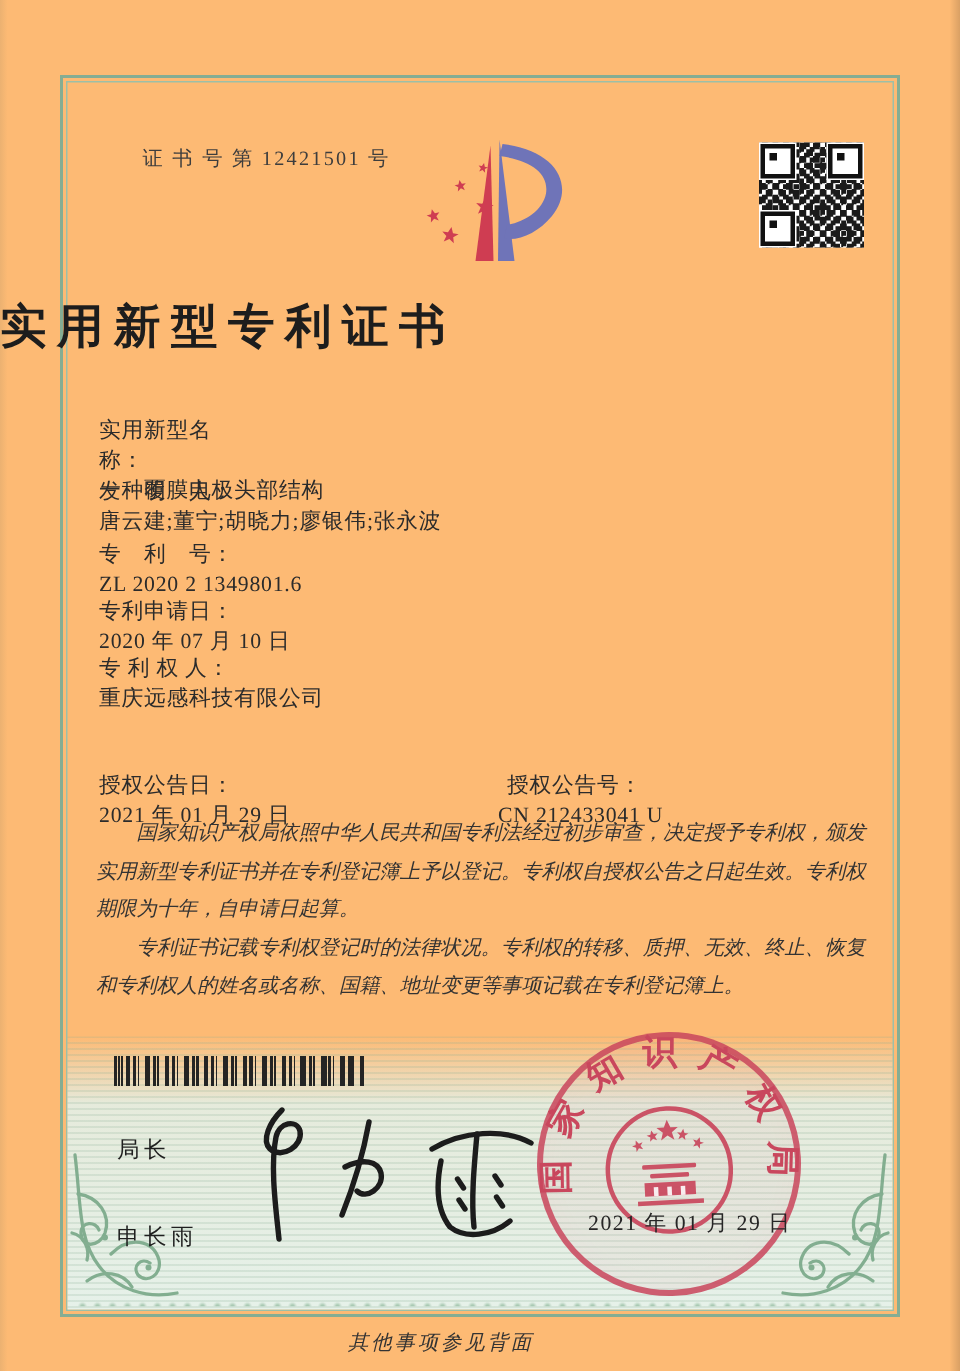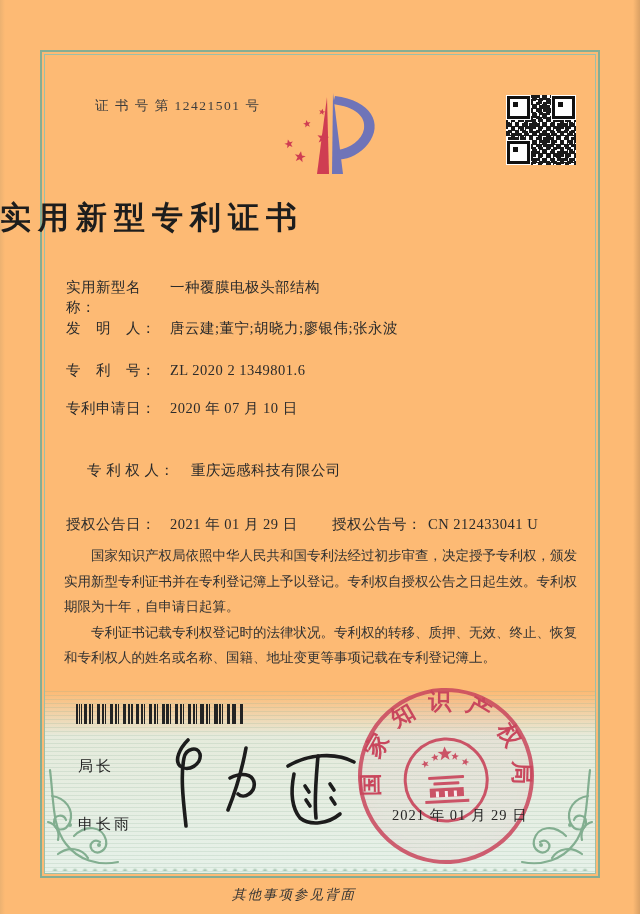--- a/index.html
+++ b/index.html
@@ -39,36 +39,36 @@
         conic-gradient(#1a1a1a 25%,transparent 0 50%,#1a1a1a 0 75%,transparent 0);
       background-size:9px 9px,7px 7px;background-position:0 0,2px 3px;}
   .qr-finder{position:absolute;width:17px;height:17px;border:3px solid #111;background:#fff;box-shadow:0 0 0 1px #fff;}
   .qr-finder::after{content:"";position:absolute;left:3px;top:3px;width:5px;height:5px;background:#111;}
   .qr-f1{left:1px;top:1px;}.qr-f2{right:1px;top:1px;}.qr-f3{left:1px;bottom:1px;}
 
   .title{position:absolute;left:0;right:0;top:197px;text-align:left;z-index:3;
          font-size:31px;font-weight:600;letter-spacing:7px;color:#1d1d1d;}
 
   
-  .field{position:absolute;display:flex;font-size:14.5px;line-height:20px;color:#2b2b2b;z-index:3;letter-spacing:.5px;}
+  .field{position:absolute;display:flex;font-size:14.5px;line-height:20px;color:#2b2b2b;z-index:3;letter-spacing:.5px;flex-direction:column;}
   .field .lab{flex:none;width:104px;}
   .field .val{max-width:430px;overflow-wrap:break-word;}
   .f0{left:66px;top:277px;}
   .f1{left:66px;top:318px;}
   .f2{left:66px;top:360px;}
   .f3{left:66px;top:398px;font-family:Liberation Serif, serif;}
-  .f4{left:66px;top:460px;margin-left:21px;}
+  .f4{left:66px;top:436px;}
   .f5{left:66px;top:474px;}
   .f6{left:66px;top:514px;}
-  .f7{left:332px;top:514px;}
+  .f7{left:332px;top:514px;text-align:right;}
   .f7 .lab{width:96px;}
 
   
   .legal{position:absolute;left:64px;top:543px;width:514px;z-index:3;
-         font-family:"DejaVu Serif","Liberation Serif",serif;
+         font-family:"DejaVu Serif","Liberation Serif",serif;font-style:italic;
          font-size:13.5px;line-height:25.5px;color:#333;}
   .legal p{margin:0;text-indent:2em;}
 
   
   .barcode{position:absolute;left:76px;top:704px;width:168px;height:20px;z-index:3;
            background:
              repeating-linear-gradient(90deg,#242424 0 2px,transparent 2px 3px,#242424 3px 4px,transparent 4px 8px,#242424 8px 11px,transparent 11px 13px),
              repeating-linear-gradient(90deg,transparent 0 5px,#242424 5px 6px,transparent 6px 17px);}
   .director-title{position:absolute;left:78px;top:757px;font-size:15px;letter-spacing:3px;color:#1f1f1f;z-index:3;}
   .director-name{position:absolute;left:78px;top:787px;font-size:15px;letter-spacing:3px;color:#1f1f1f;z-index:3;margin-top:28px;}

